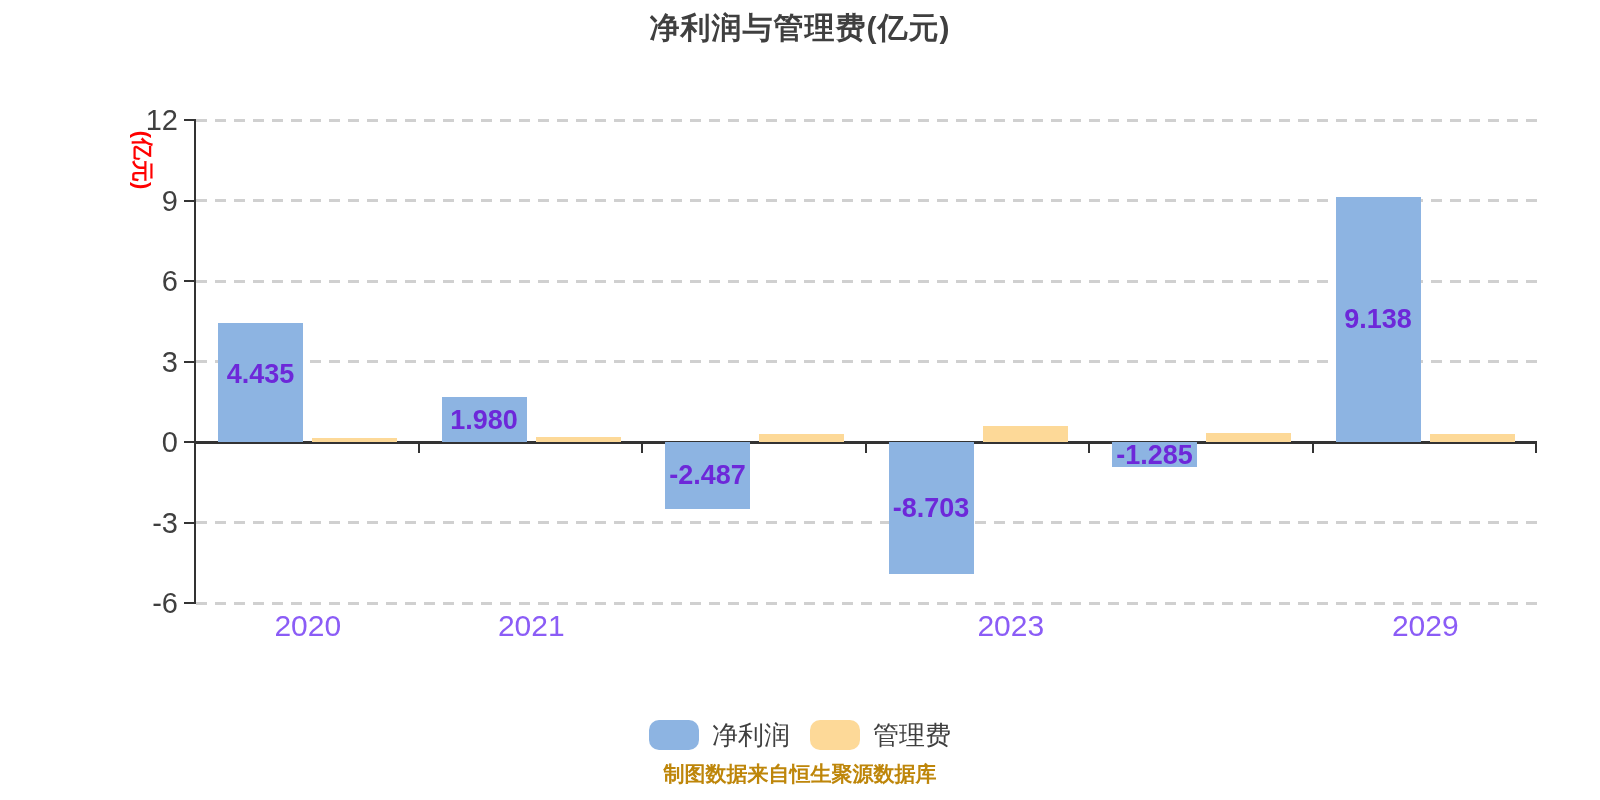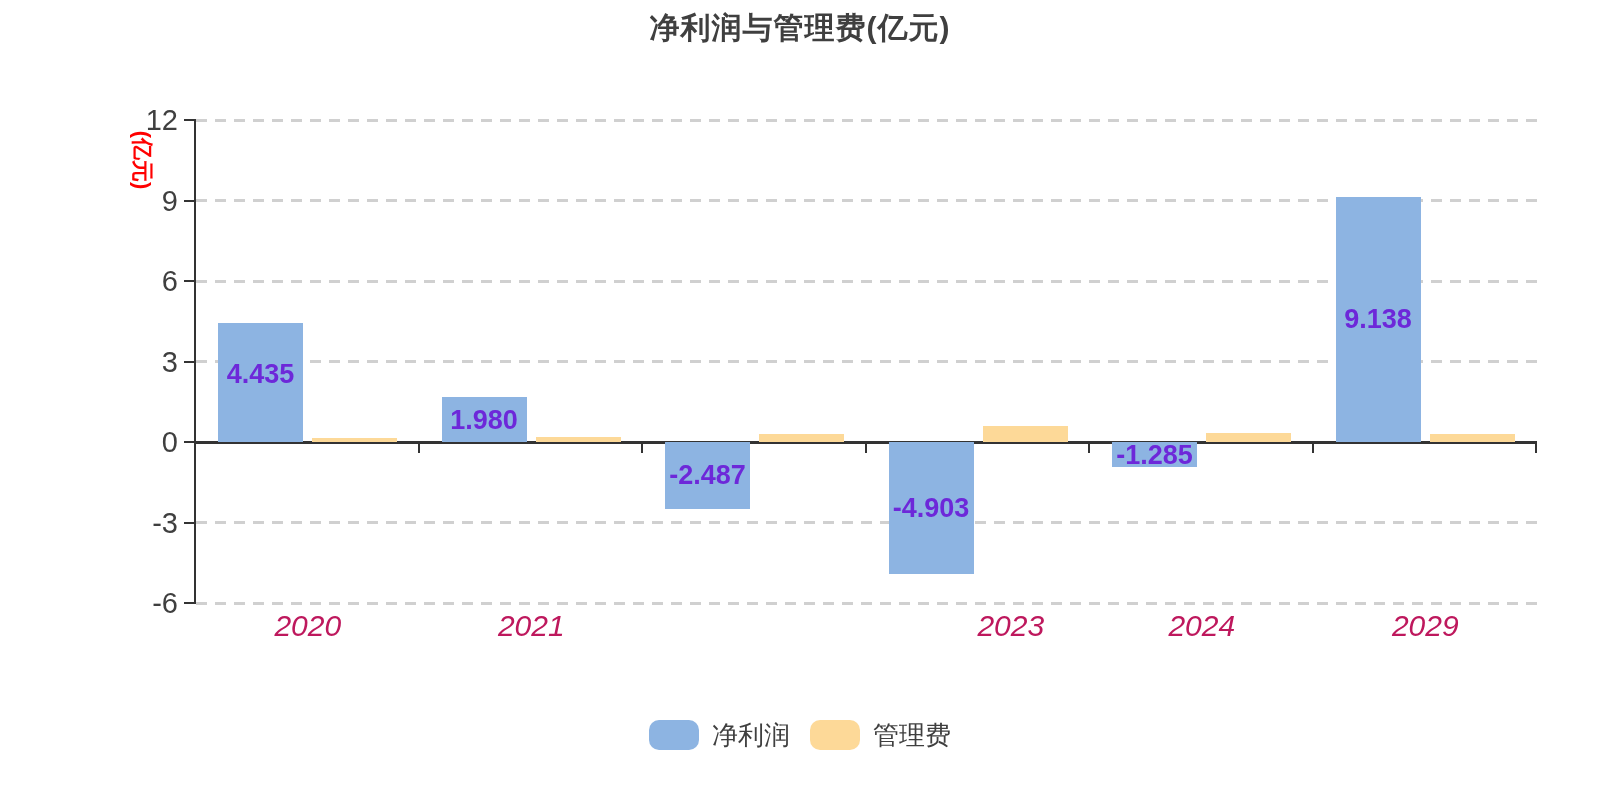--- a/index.html
+++ b/index.html
@@ -24,21 +24,21 @@
   .zeroline{position:absolute;left:0;width:100%;height:3px;background:var(--axis,#333);}
   .yaxis{position:absolute;left:-2px;top:0;width:2px;height:483px;background:var(--axis,#333);}
   .ytick{position:absolute;left:-12px;width:12px;height:2px;background:var(--axis,#333);}
   .yticklabel{
     position:absolute;left:-100px;width:82px;text-align:right;
     font-size:29px;color:#3f3f3f;height:34px;line-height:34px;
   }
   .xtick{position:absolute;width:2px;height:9px;background:var(--axis,#333);}
   .xlabel{
     position:absolute;top:489px;text-align:center;
-    font-size:30px;color:#be185d;height:34px;line-height:34px;font-style:italic;
+    font-size:30px;color:#8b5cf6;height:34px;line-height:34px;
   }
   .bar{position:absolute;width:85px;}
   .datalabel{
     position:absolute;width:130px;text-align:center;
     font-size:27px;color:#6d28d9;height:32px;line-height:32px;font-weight:bold;
   }
   .legend{
     position:absolute;top:716px;left:0;width:100%;height:38px;
     display:flex;justify-content:center;gap:20px;
   }
@@ -90,24 +90,23 @@
       <div class="bar" style="left: 245.5px; top: 277.108px; height: 44.8922px; background: rgb(141, 180, 226);"></div>
       <div class="datalabel" style="left: 223px; top: 283.554px;">1.980</div>
       <div class="bar" style="left: 339.5px; top: 316.633px; height: 5.36667px; background: rgb(253, 217, 152);"></div>
       <div class="xtick" style="left: 668.5px; top: 323.5px;"></div>
       <div class="bar" style="left: 469px; top: 322px; height: 66.7345px; background: rgb(141, 180, 226);"></div>
       <div class="datalabel" style="left: 446.5px; top: 339.367px;">-2.487</div>
       <div class="bar" style="left: 563px; top: 314.487px; height: 7.51333px; background: rgb(253, 217, 152);"></div>
       <div class="xtick" style="left: 892px; top: 323.5px;"></div>
       <div class="xlabel" style="left: 703px; width: 223.5px;">2023</div>
       <div class="bar" style="left: 692.5px; top: 322px; height: 131.564px; background: rgb(141, 180, 226);"></div>
-      <div class="datalabel" style="left: 670px; top: 371.782px;">-4.903</div>
+      <div class="datalabel" style="left: 670px; top: 371.782px;">-8.703</div>
       <div class="bar" style="left: 786.5px; top: 305.9px; height: 16.1px; background: rgb(253, 217, 152);"></div>
       <div class="xtick" style="left: 1115.5px; top: 323.5px;"></div>
-      <div class="xlabel" style="left: 894px; width: 223.5px;">2024</div>
       <div class="bar" style="left: 916px; top: 322px; height: 25.2502px; background: rgb(141, 180, 226);"></div>
       <div class="datalabel" style="left: 893.5px; top: 318.625px;">-1.285</div>
       <div class="bar" style="left: 1010px; top: 313.145px; height: 8.855px; background: rgb(253, 217, 152);"></div>
       <div class="xtick" style="left: 1339px; top: 323.5px;"></div>
       <div class="xlabel" style="left: 1117.5px; width: 223.5px;">2029</div>
       <div class="bar" style="left: 1139.5px; top: 76.797px; height: 245.203px; background: rgb(141, 180, 226);"></div>
       <div class="datalabel" style="left: 1117px; top: 183.398px;">9.138</div>
       <div class="bar" style="left: 1233.5px; top: 314.487px; height: 7.51333px; background: rgb(253, 217, 152);"></div>
     </div>
 
@@ -115,13 +114,14 @@
     <div class="legend-group">
       <span class="swatch" style="background: rgb(141, 180, 226);"></span>
       <span class="legend-label">净利润</span>
     </div>
     <div class="legend-group">
       <span class="swatch" style="background: rgb(253, 217, 152);"></span>
       <span class="legend-label">管理费</span>
     </div>
   </div>
 
+  <div class="footer">制图数据来自恒生聚源数据库</div>
 </div>
 
 </body></html>

